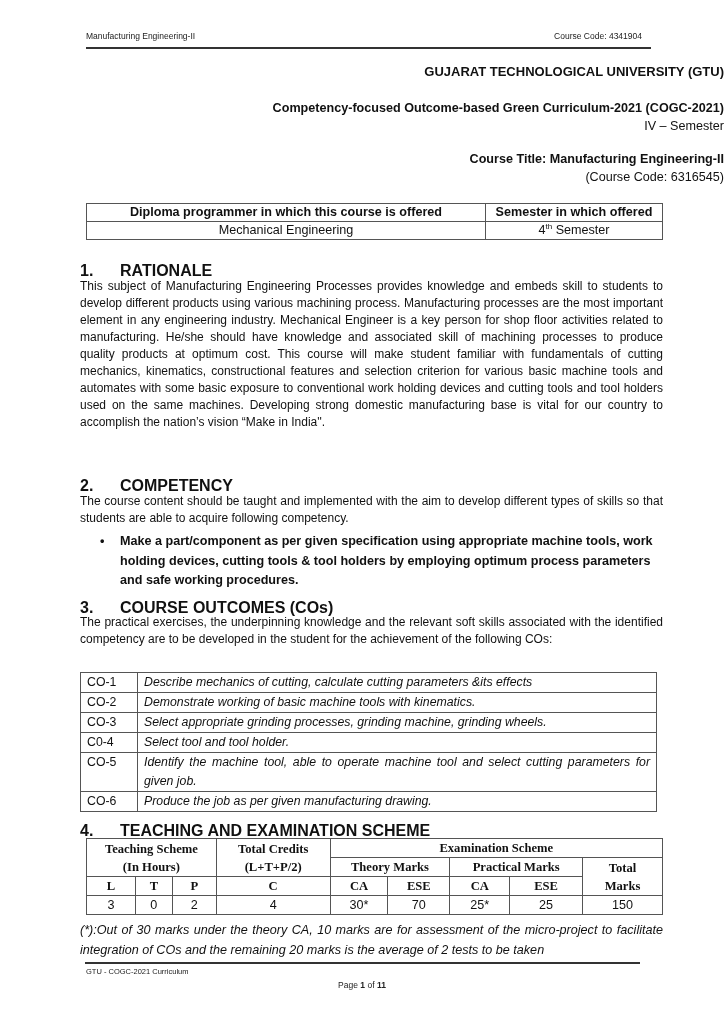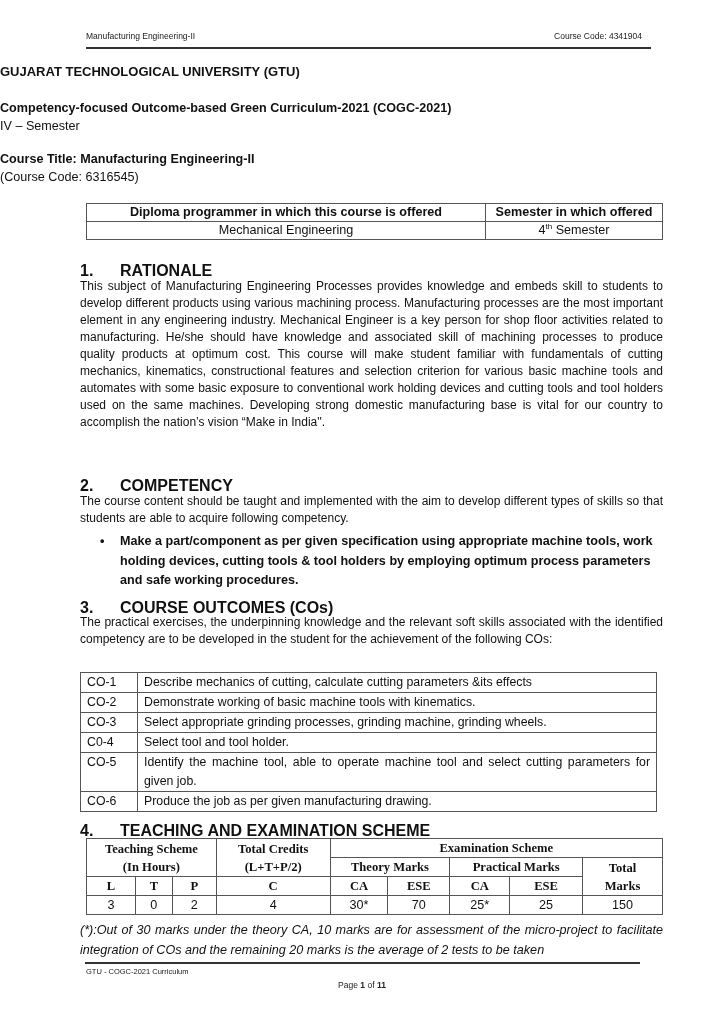--- a/index.html
+++ b/index.html
@@ -2,21 +2,21 @@
 <html><head>
 <meta charset="utf-8">
 <style>
   html, body { margin: 0; padding: 0; background: #ffffff; }
   body { width: 724px; height: 1024px; position: relative; overflow: hidden;
          font-family: "Liberation Sans", sans-serif; color: #111; }
   .abs { position: absolute; }
   .hdr-left { left: 86px; top: 31px; font-size: 8.5px; color: #222; }
   .hdr-right { right: 82px; top: 31px; font-size: 8.5px; color: #222; }
   .hdr-line { left: 86px; top: 47px; width: 565px; height: 2px; background: #333; }
-  .center { left: 0; width: 724px; text-align: left; }
+  .center { left: 0; width: 724px; text-align: right; }
   .t-univ { top: 64px; font-size: 13px; font-weight: bold; }
   .t-cogc { top: 101px; font-size: 12.6px; font-weight: bold; }
   .t-sem { top: 119px; font-size: 12.6px; }
   .t-course { top: 152px; font-size: 12.6px; font-weight: bold; }
   .t-code { top: 170px; font-size: 12.6px; }
 
   table { border-collapse: collapse; }
   .prog-table { position: absolute; left: 86px; top: 203px; width: 577px; font-size: 12.6px; }
   .prog-table td { border: 1.5px solid #555; text-align: center; height: 17px; padding: 0; line-height: 17px; }
   .prog-table td.c1 { width: 398px; }
@@ -27,21 +27,21 @@
   .section-h .num { display: inline-block; width: 40px; }
   .para { position: absolute; left: 80px; width: 583px; font-size: 12px; line-height: 17px; text-align: justify; }
   .para p { margin: 0; }
   .bullet { position: absolute; left: 100px; width: 563px; font-size: 12.6px; line-height: 19.6px; font-weight: bold; }
   .bullet .dot { position: absolute; left: 0; top: 0; }
   .bullet .btext { margin-left: 20px; display: block; }
 
   .co-table { position: absolute; left: 80px; top: 672px; width: 577px; font-size: 12.3px; border-radius: 31px; }
   .co-table td { border: 1.5px solid #555; padding: 0 6px; line-height: 19px; vertical-align: top; }
   .co-table td.id { width: 44px; }
-  .co-table td.desc { text-align: justify; }
+  .co-table td.desc { text-align: justify; font-style: italic; }
 
   .exam-table { position: absolute; left: 86px; top: 838px; width: 577px; font-size: 12.6px; }
   .exam-table td { border: 1.5px solid #555; text-align: center; padding: 0; line-height: 18px; }
   .exam-table .b { font-weight: bold; font-family: Liberation Serif, serif; }
   .note { position: absolute; left: 80px; top: 920px; width: 583px; font-size: 12.6px; font-style: italic; line-height: 20px; text-align: justify; }
 
   .ftr-line { left: 85px; top: 962px; width: 555px; height: 1.5px; background: #333; }
   .ftr-left { left: 86px; top: 967px; font-size: 7.5px; color: #222; }
   .ftr-page { left: 0; width: 724px; text-align: center; top: 980px; font-size: 8.5px; color: #222; }
   .ftr-page b { font-weight: bold; }

